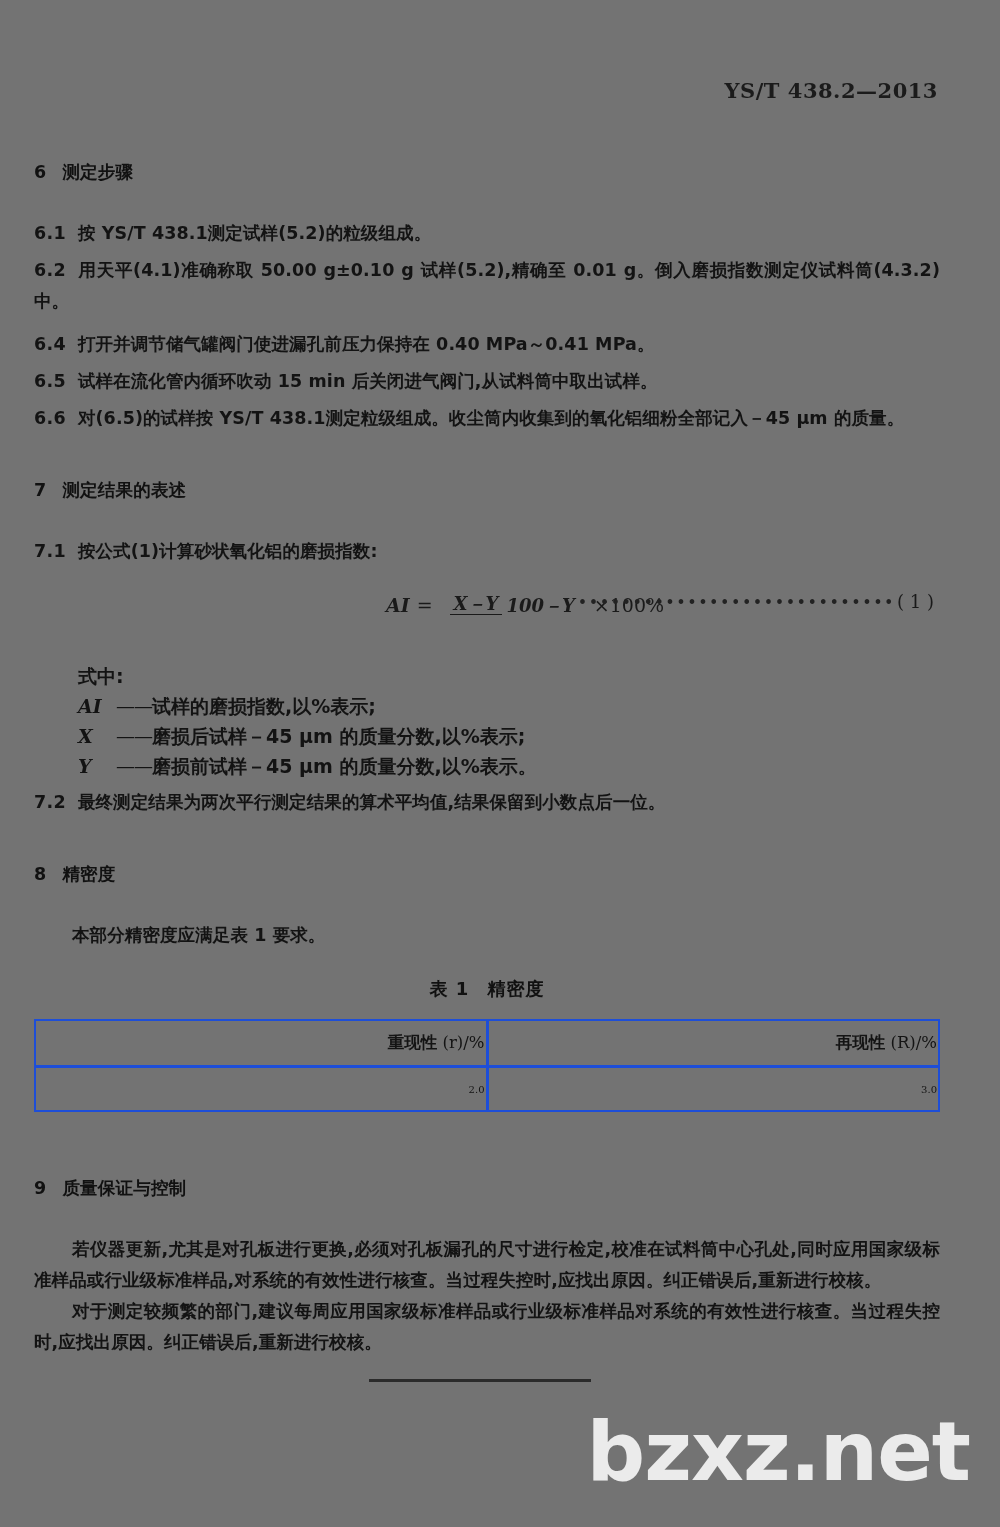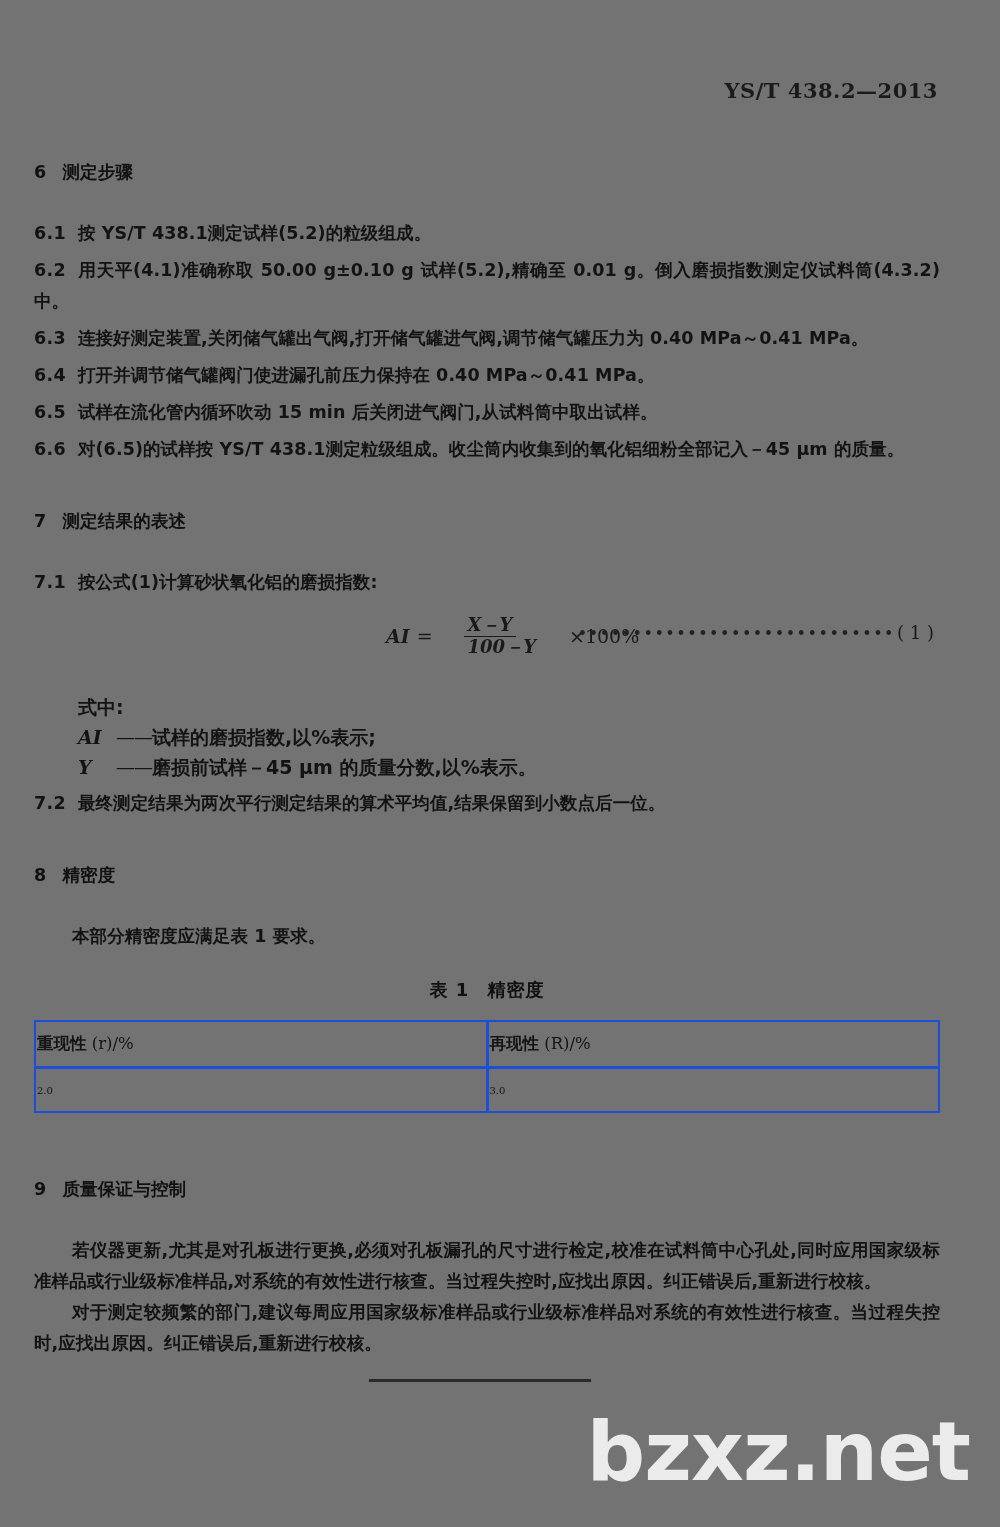--- a/index.html
+++ b/index.html
@@ -108,24 +108,23 @@
     font-family: "DejaVu Serif", "Liberation Serif", serif;
     font-size: 19px;
     display: flex;
     align-items: center;
     height: 56px;
     white-space: nowrap;
   }
   .formula .it { font-style: italic; font-weight: bold; }
   .frac {
     display: inline-flex;
-    flex-direction: column;
-    align-items: flex-start;
+    align-items: flex-end;
     vertical-align: middle;
-    margin: 0 24px;
+    margin: 0 10px;
     line-height: 1.05;
   }
   .frac .top {
     padding: 0 4px 1px 4px;
     border-bottom: 1.4px solid #1a1a1a;
     font-size: 18px;
   }
   .frac .bot {
     padding: 1px 4px 0 4px;
     font-size: 18px;
@@ -176,21 +175,21 @@
     letter-spacing: 1px;
   }
   table.prec {
     width: 906px;
     border-collapse: collapse;
     margin-top: 18px;
     table-layout: fixed;
   }
   table.prec th, table.prec td {
     border: 3px solid #1d4ed8;
-    text-align: left;
+    text-align: right;
     font-family: "DejaVu Serif", "Liberation Serif", serif;
     color: #141414;
     margin-top: 12px;
   }
   table.prec th {
     font-size: 16.5px;
     font-weight: normal;
     height: 42px;
     border-top-width: 2px;
     border-bottom-width: 2px;
@@ -241,23 +240,20 @@
     </p>
 
     <div class="sp-6"></div>
 
     <p class="para">
       <span class="lbl">6.2</span><span class="cjk">用天平(4.1)准确称取 50.00 g±0.10 g 试样(5.2),精确至 0.01 g。倒入磨损指数测定仪试料筒(4.3.2)中。</span>
     </p>
 
     <div class="sp-6"></div>
 
-    <p class="para">
-      <span class="lbl">6.3</span><span class="cjk">连接好测定装置,关闭储气罐出气阀,打开储气罐进气阀,调节储气罐压力为 0.40 MPa～0.41 MPa。</span>
-    </p>
 
     <div class="sp-6"></div>
 
     <p class="para">
       <span class="lbl">6.4</span><span class="cjk">打开并调节储气罐阀门使进漏孔前压力保持在 0.40 MPa～0.41 MPa。</span>
     </p>
 
     <div class="sp-6"></div>
 
     <p class="para">
@@ -295,20 +291,23 @@
       <div class="eqnum">
         <span class="leader">•••••••••••••••••••••••••••••</span>
         <span>( 1 )</span>
       </div>
     </div>
 
     <div class="where">
       <div><span class="cjk">式中:</span></div>
       <div>
         <span class="sym">AI</span><span class="dash">——</span><span class="cjk">试样的磨损指数,以%表示;</span>
+      </div>
+      <div>
+        <span class="sym">X</span><span class="dash">——</span><span class="cjk">磨损后试样－45 μm 的质量分数,以%表示;</span>
       </div>
       <div>
         <span class="sym">Y</span><span class="dash">——</span><span class="cjk">磨损前试样－45 μm 的质量分数,以%表示。</span>
       </div>
     </div>
 
     <div class="sp-6"></div>
 
     <p class="para">
       <span class="lbl">7.2</span><span class="cjk">最终测定结果为两次平行测定结果的算术平均值,结果保留到小数点后一位。</span>

